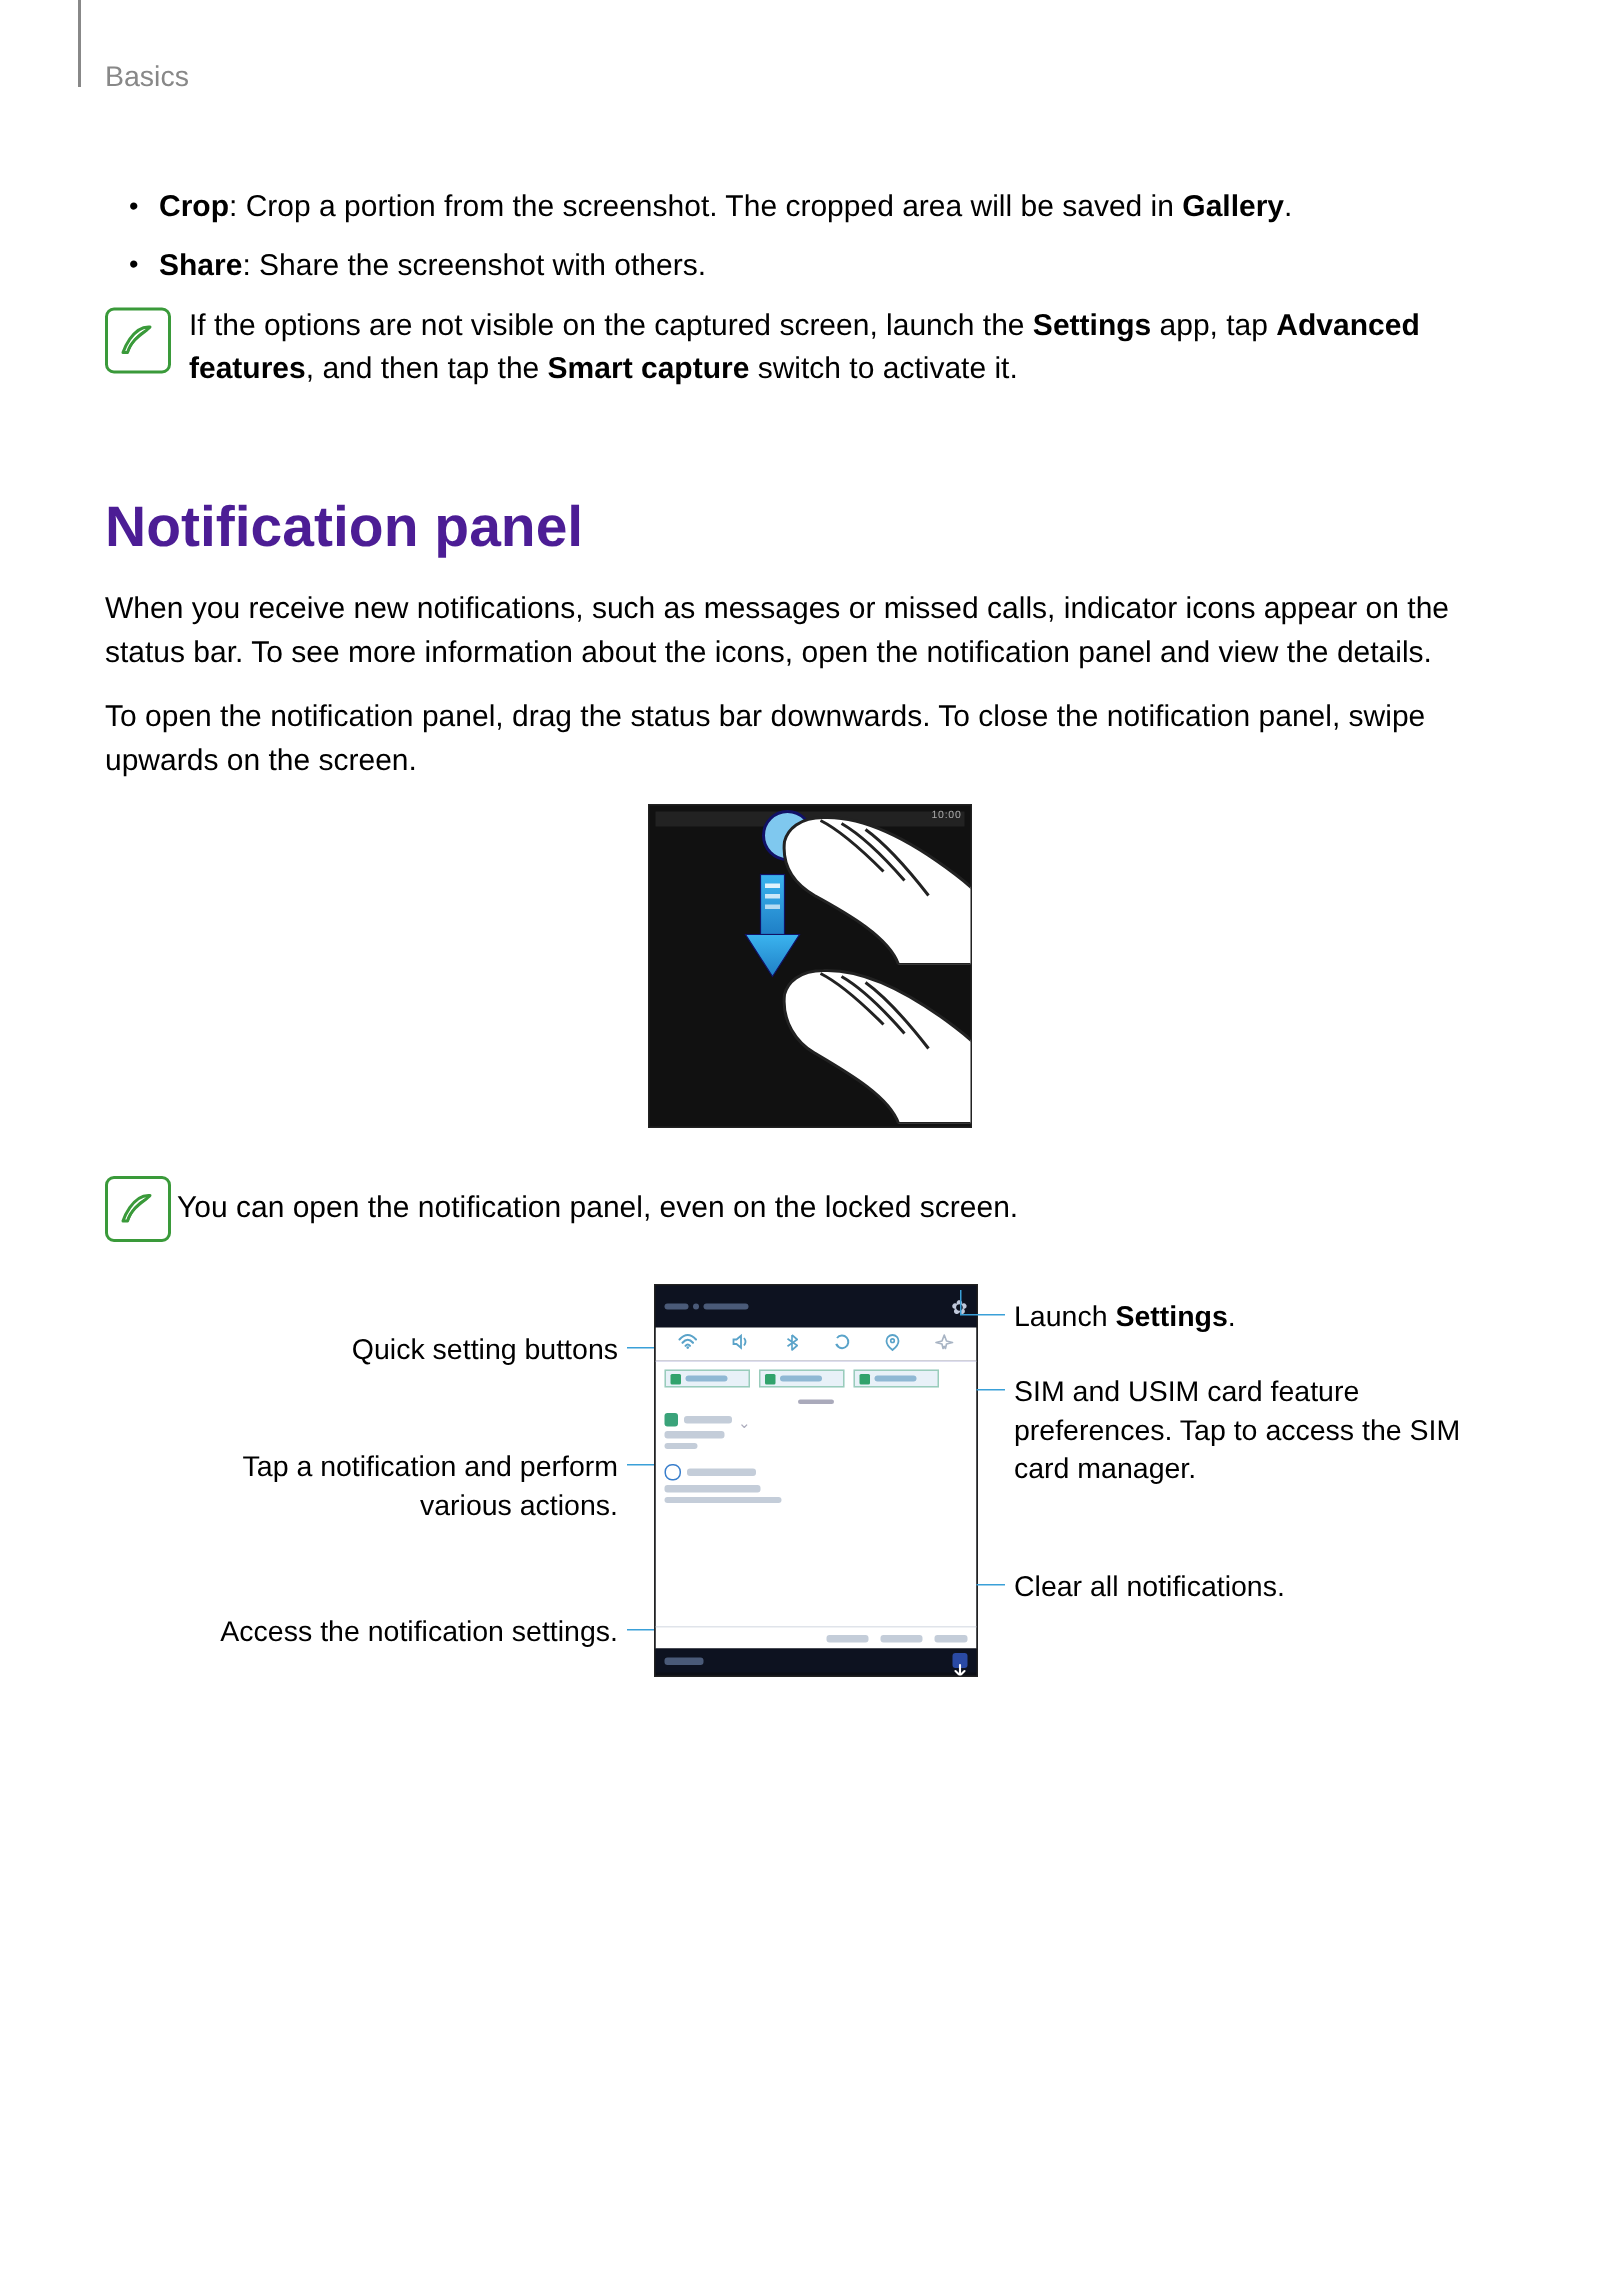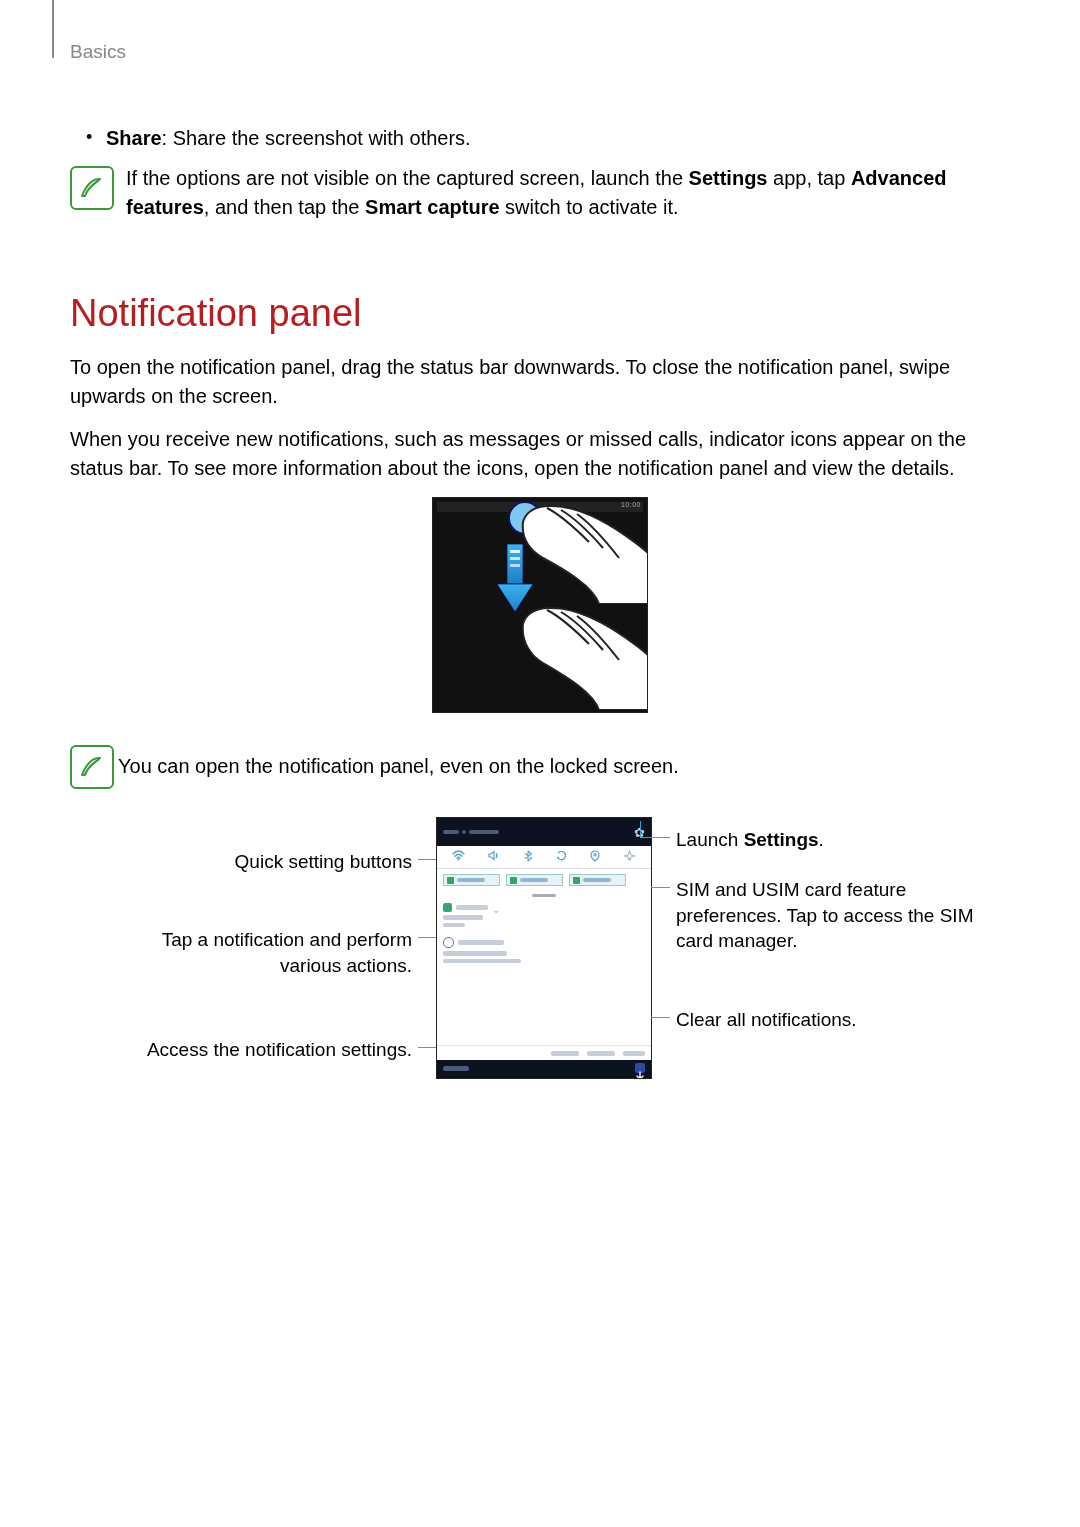--- a/index.html
+++ b/index.html
@@ -62,22 +62,22 @@
     align-items: center;
     justify-content: center;
     margin-top: 2px;
   }
   .note-icon svg { display: block; }
   .note-text {
     flex: 1;
     line-height: 1.45;
   }
   h2.heading {
-    color: #b91c1c;
-    font-weight: normal;
+    color: #4c1d95;
+    font-weight: bold;
     font-size: 38px;
     margin: 70px 0 18px 0;
   }
   p.body {
     line-height: 1.45;
     margin: 8px 0 14px 0;
   }
   .figure-1 {
     width: 214px;
     height: 214px;
@@ -209,40 +209,43 @@
 </style>
 </head>
 <body>
 
 <div class="page">
   <div class="header-line"></div>
   <div class="section-header">Basics</div>
 
   <div class="bullet-list">
     <div class="bullet-item">
+      <b>Crop</b><span>: Crop a portion from the screenshot. The cropped area will be saved in </span><b>Gallery</b><span>.</span>
+    </div>
+    <div class="bullet-item">
       <b>Share</b><span>: Share the screenshot with others.</span>
     </div>
   </div>
 
   <div class="note-row">
     <div class="note-icon">
       <svg width="28" height="28" viewBox="0 0 28 28">
         <path d="M4 22 C4 22 10 4 22 5 C20 8 10 12 7 22 Z" fill="none" stroke="#3a9a3a" stroke-width="2" stroke-linejoin="round"></path>
         <path d="M7 22 C10 14 14 10 20 7" fill="none" stroke="#3a9a3a" stroke-width="1.5"></path>
       </svg>
     </div>
     <div class="note-text">
       <span>If the options are not visible on the captured screen, launch the </span><b>Settings</b><span> app, tap </span><b>Advanced features</b><span>, and then tap the </span><b>Smart capture</b><span> switch to activate it.</span>
     </div>
   </div>
 
   <h2 class="heading">Notification panel</h2>
 
+  <p class="body">When you receive new notifications, such as messages or missed calls, indicator icons appear on the status bar. To see more information about the icons, open the notification panel and view the details.</p>
   <p class="body">To open the notification panel, drag the status bar downwards. To close the notification panel, swipe upwards on the screen.</p>
-  <p class="body">When you receive new notifications, such as messages or missed calls, indicator icons appear on the status bar. To see more information about the icons, open the notification panel and view the details.</p>
 
   <div class="figure-1">
     <div class="fig1-strip"></div>
     <div class="fig1-status">10:00</div>
     <div class="fig1-arrow">
       <svg width="44" height="78" viewBox="0 0 44 78">
         <defs>
           <linearGradient id="ga" x1="0" x2="0" y1="0" y2="1">
             <stop offset="0" stop-color="#3bb4ef"></stop>
             <stop offset="1" stop-color="#1f7fc6"></stop>

